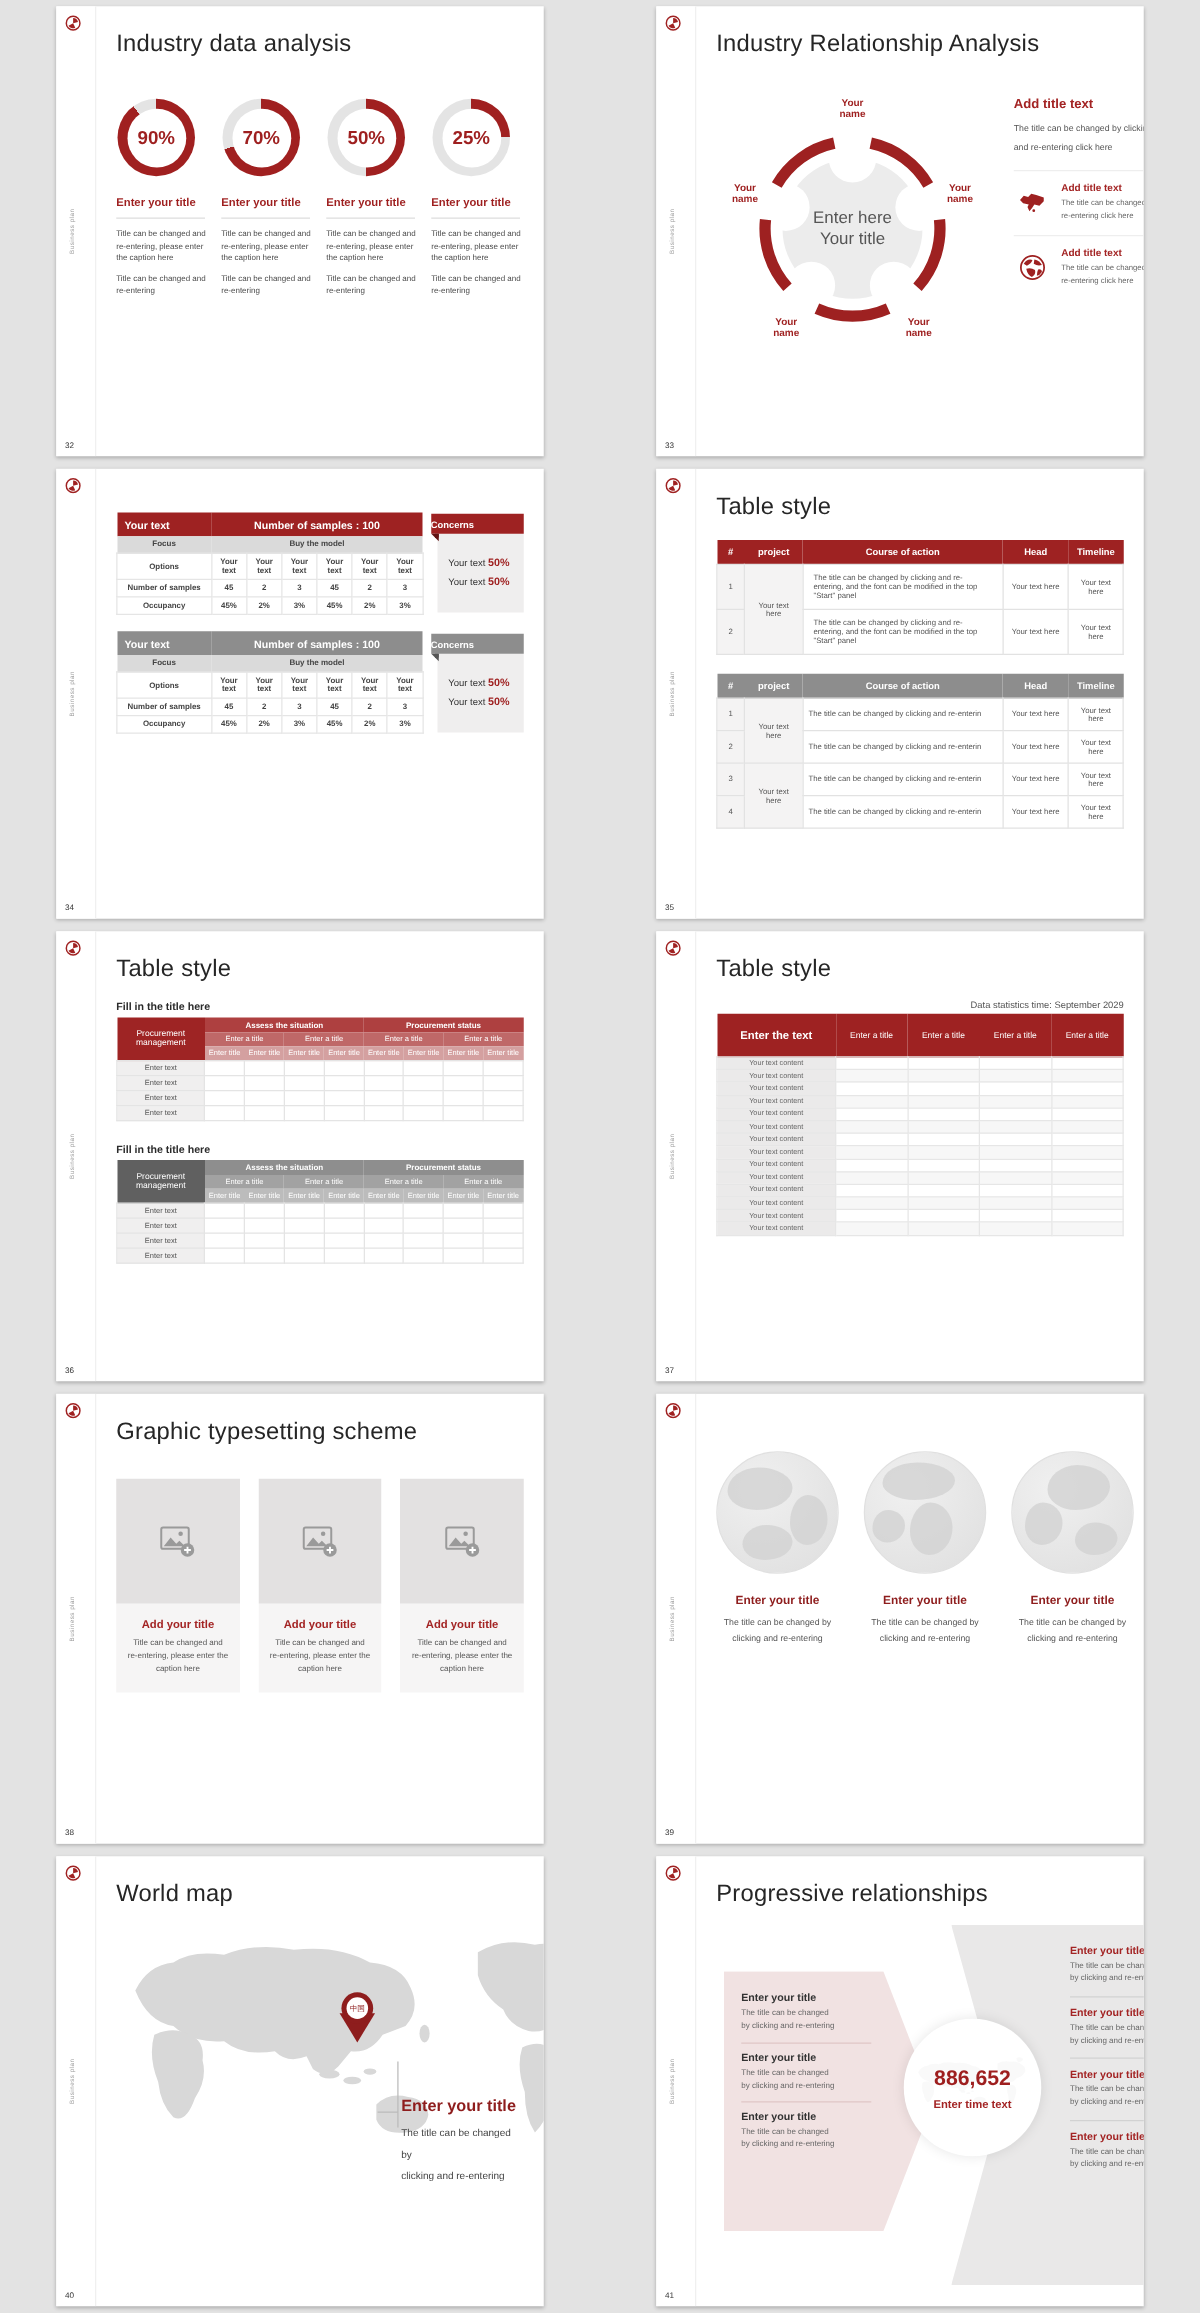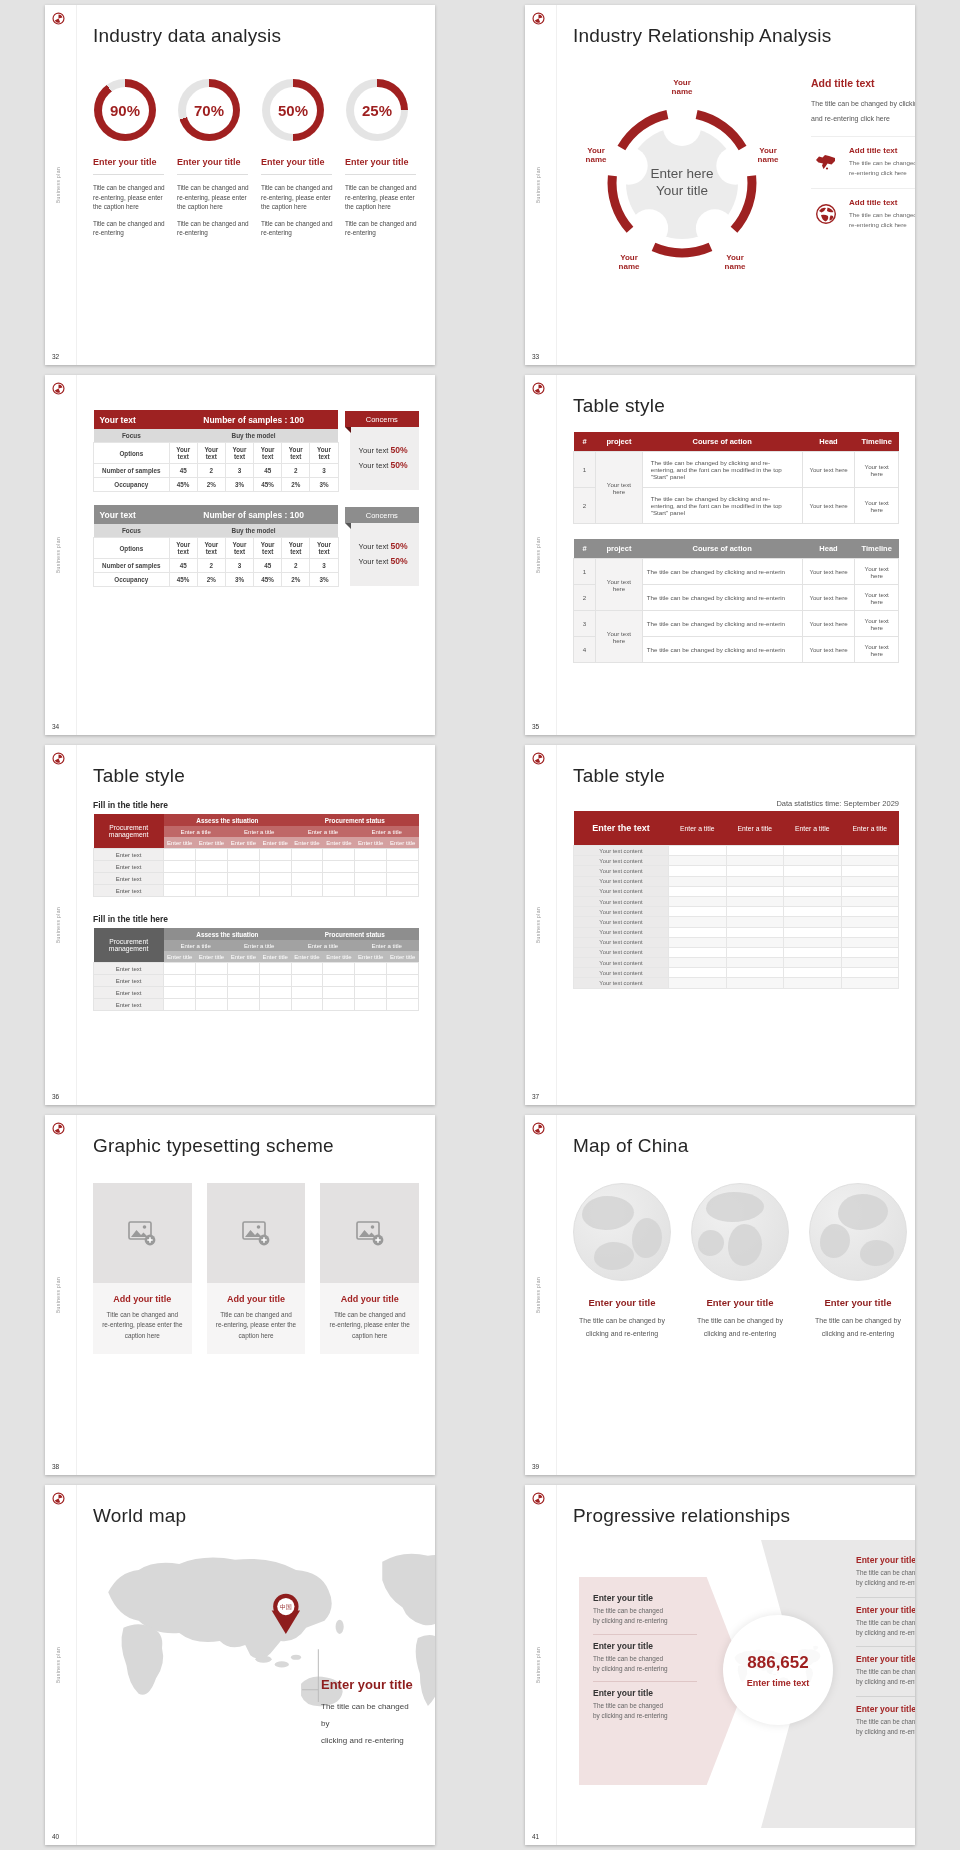--- a/index.html
+++ b/index.html
@@ -39,21 +39,21 @@
   .cp-wrap{display:flex;gap:11px;margin-top:15px;}
   .cp-left{width:276px;}
   table.cp{width:100%;border-collapse:collapse;table-layout:fixed;margin-bottom:13px;}
   .cp td{border:1px solid #e5e5e5;font-size:6.3px;color:#444;text-align:center;padding:3px 1px;font-weight:bold;}
   .cp .hl{border:none;background:#9e2222;color:#fff;font-weight:bold;font-size:8.5px;text-align:left;padding:4.5px 6px;}
   .cp .hr{border:none;background:#9e2222;color:#fff;font-size:8.5px;}
   .cp.gray .hl,.cp.gray .hr{background:#8d8d8d;}
   .cp .frow td{background:#dadada;border:none;font-size:6.4px;color:#444;padding:3px;}
   .cp .lab{padding:3px 2px;}
   .cp-right{width:78px;display:flex;flex-direction:column;gap:17px;margin-top:1px;}
-  .c-head{background:#9e2222;color:#fff;font-size:7.5px;font-weight:normal;text-align:center;padding:3.5px 0;position:relative;margin-left:-5px;}
+  .c-head{background:#9e2222;color:#fff;font-size:7.5px;font-weight:bold;text-align:left;padding:3.5px 0;position:relative;margin-left:-5px;}
   .c-head::after{content:"";position:absolute;left:0;top:100%;border:3px solid transparent;border-top-color:#611212;border-right-color:#611212;}
   .concern.gray .c-head{background:#8d8d8d;}
   .concern.gray .c-head::after{border-top-color:#555;border-right-color:#555;}
   .c-body{background:#efeeee;padding:13px 9px 15px;}
   .c-line{font-size:7.6px;color:#333;margin:5px 0;}
   .c-line b{color:#9e1f1f;font-size:8.6px;}
   
   table.ts{width:100%;border-collapse:collapse;table-layout:fixed;margin-top:15px;}
   .ts th{background:#9e2222;color:#fff;font-size:7.5px;font-weight:bold;padding:5px 2px;}
   .ts.gray th{background:#8d8d8d;}
@@ -803,21 +803,20 @@
   <div class="rail">
    <svg class="logo" viewBox="0 0 20 20">
             <circle cx="10" cy="10" r="8.4" fill="none" stroke="#a02222" stroke-width="1.8"></circle>
             <path d="M10 3.8 A6.2 6.2 0 0 1 16 8.6 L10 10 Z" fill="#a02222"></path>
             <path d="M4.3 13.2 A6.2 6.2 0 0 0 12.6 15.6 L10 10 Z" fill="#a02222"></path>
           </svg>
    <div class="vtext">Business plan</div>
    <div class="snum">39</div>
   </div>
   <div class="content">
-   <h2 class="stitle">Map of China</h2>
    <div class="globes">
     <div class="gcol">
      <div class="globe">
       <div class="blob" style="left:8px;top:12px;width:52px;height:34px;"></div>
       <div class="blob" style="left:58px;top:34px;width:30px;height:40px;"></div>
       <div class="blob" style="left:20px;top:58px;width:40px;height:28px;"></div>
      </div>
      <div class="g39-head">Enter your title</div>
      <div class="g39-cap">The title can be changed by clicking and re-entering</div>
     </div>

